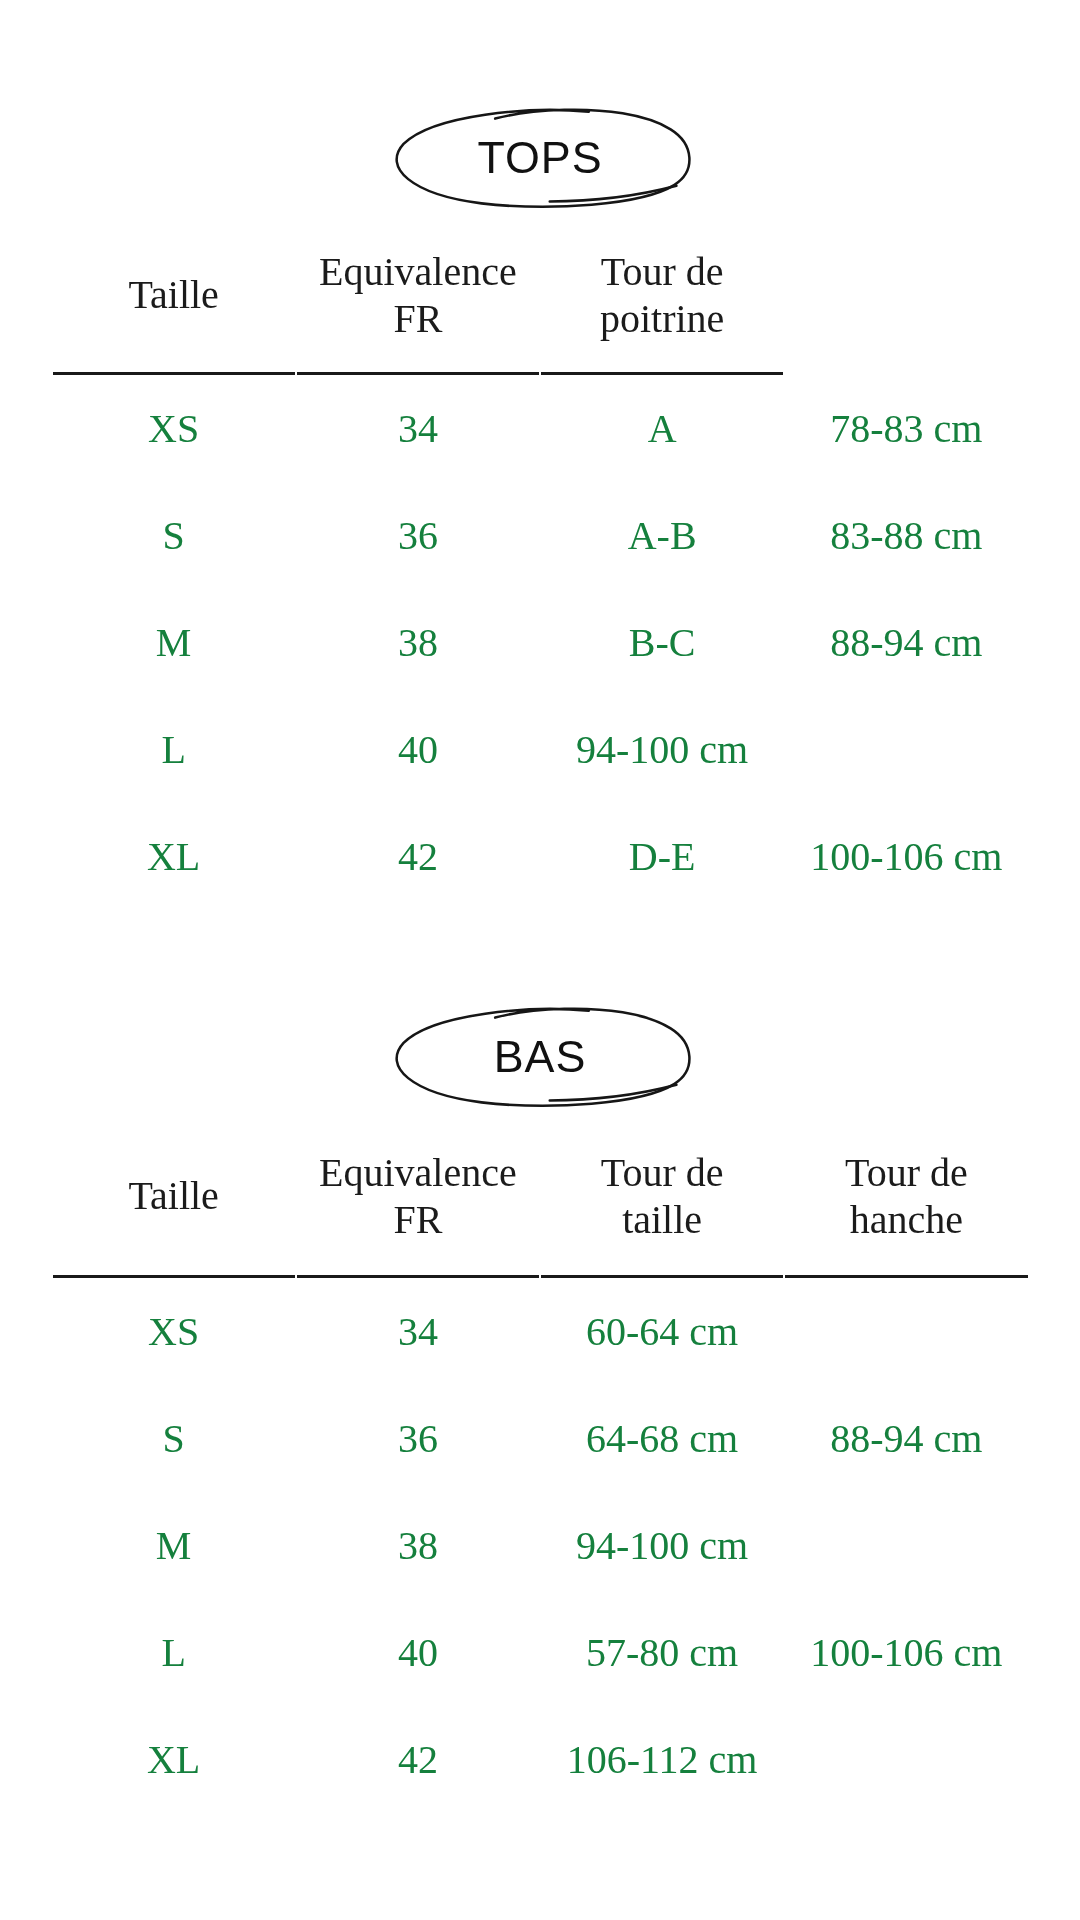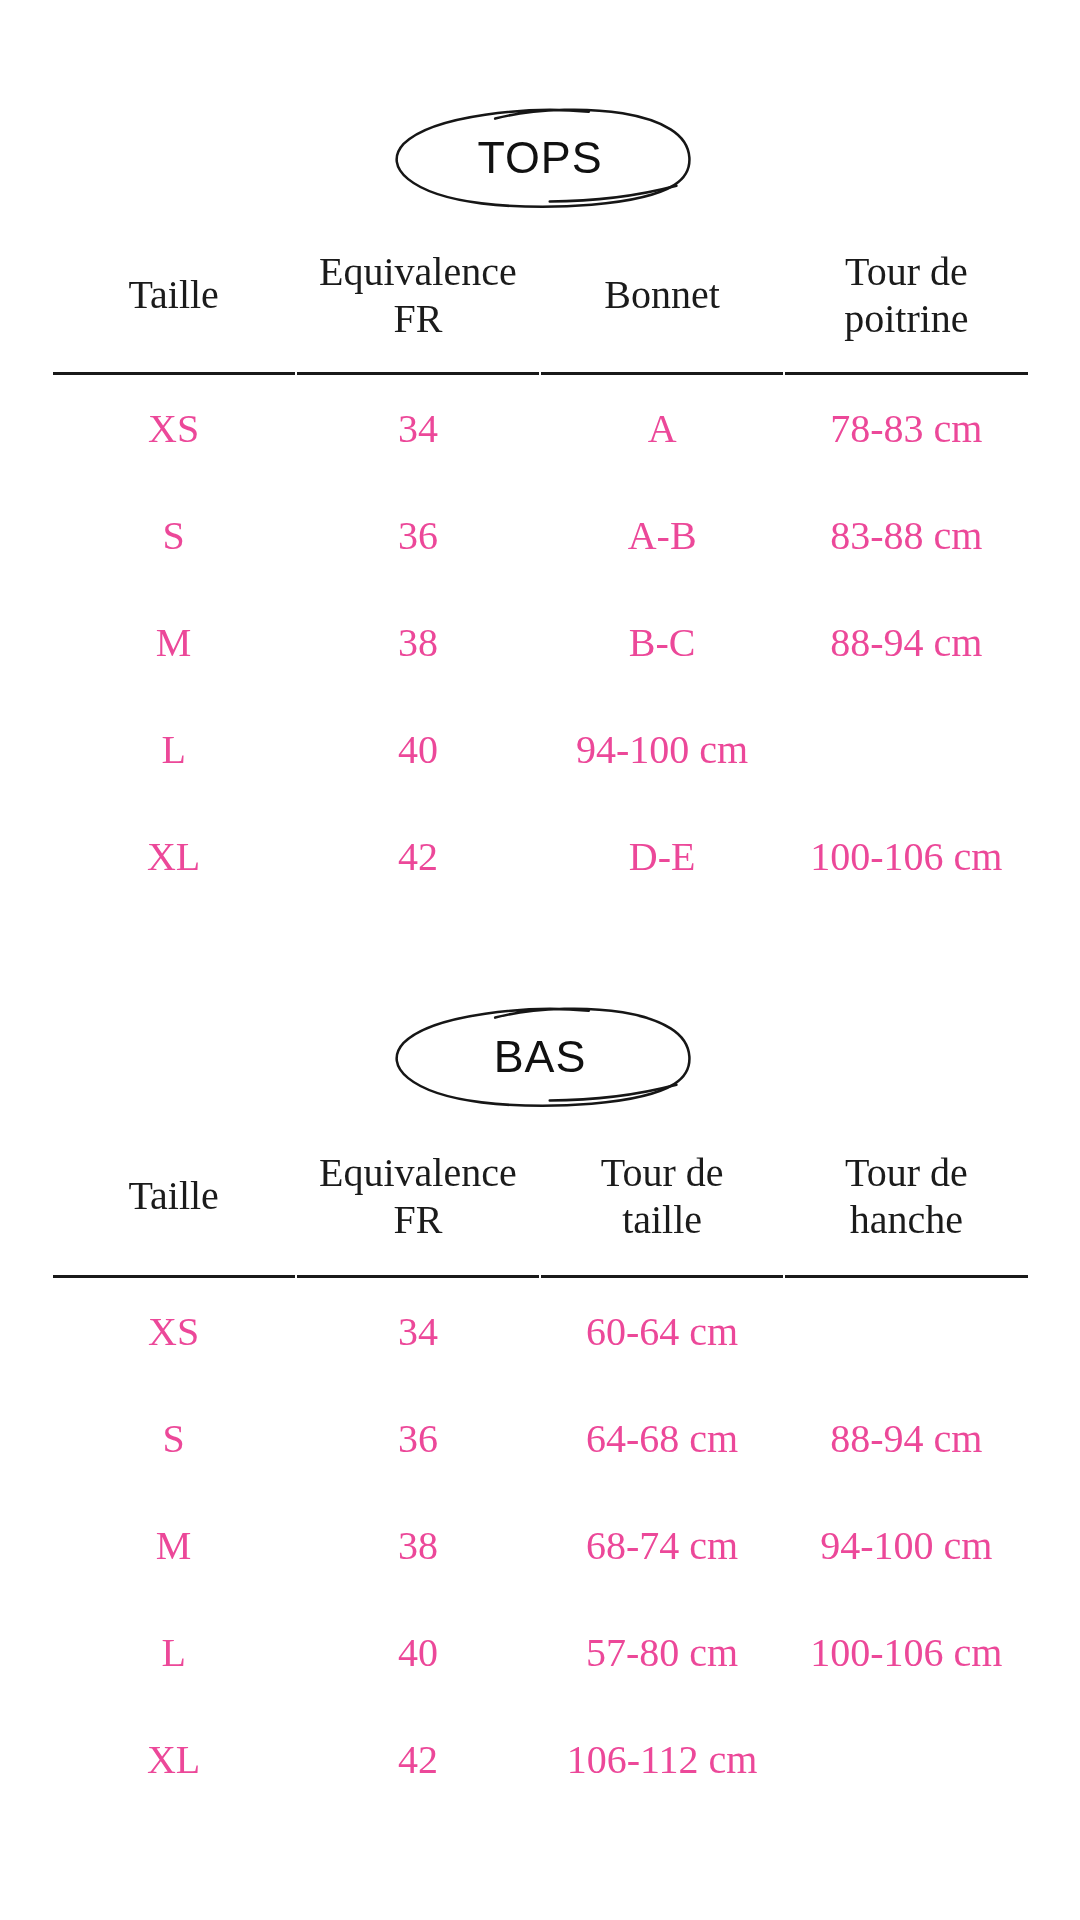--- a/index.html
+++ b/index.html
@@ -62,21 +62,21 @@
     white-space: pre-line;
     font-size: 40px;
     line-height: 1.18;
     border-bottom: 3px solid #191919;
     color: #1b1b1b;
   }
   .trow { height: 107px; }
   .td {
     text-align: center;
     font-size: 40px;
-    color: #ec4899;
+    color: #15803d;
   }
 </style>
 </head>
 <body>
 
 <div class="sheet">
 
   <section>
 
     <div class="badge badge-tops">
@@ -91,21 +91,20 @@
         <path class="swash" d="M 170 101 C 215 101, 262 95, 300 85"></path>
         <text x="160" y="72" text-anchor="middle">TOPS</text>
       </svg>
     </div>
 
     <div class="size-table">
       <div class="thead thead-tops">
         <div class="th">Taille</div>
         <div class="th">Equivalence
 FR</div>
-        <div class="th">Bonnet</div>
         <div class="th">Tour de
 poitrine</div>
       </div>
 
       <div class="trow">
         <div class="td">XS</div>
         <div class="td">34</div>
         <div class="td">A</div>
         <div class="td">78-83 cm</div>
       </div>
@@ -169,21 +168,20 @@
       </div>
       <div class="trow">
         <div class="td">S</div>
         <div class="td">36</div>
         <div class="td">64-68 cm</div>
         <div class="td">88-94 cm</div>
       </div>
       <div class="trow">
         <div class="td">M</div>
         <div class="td">38</div>
-        <div class="td">68-74 cm</div>
         <div class="td">94-100 cm</div>
       </div>
       <div class="trow">
         <div class="td">L</div>
         <div class="td">40</div>
         <div class="td">57-80 cm</div>
         <div class="td">100-106 cm</div>
       </div>
       <div class="trow">
         <div class="td">XL</div>

